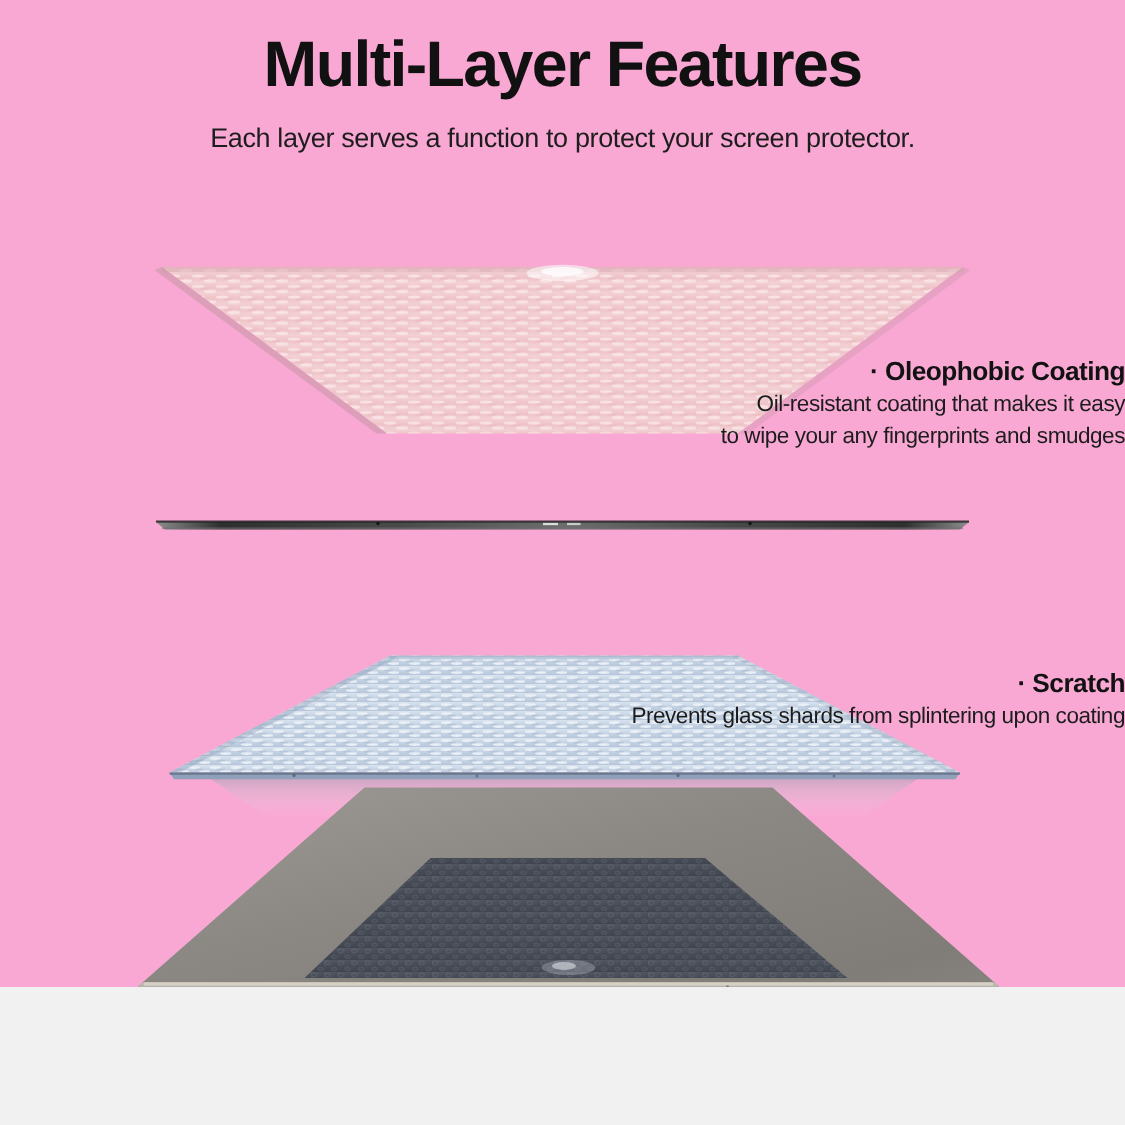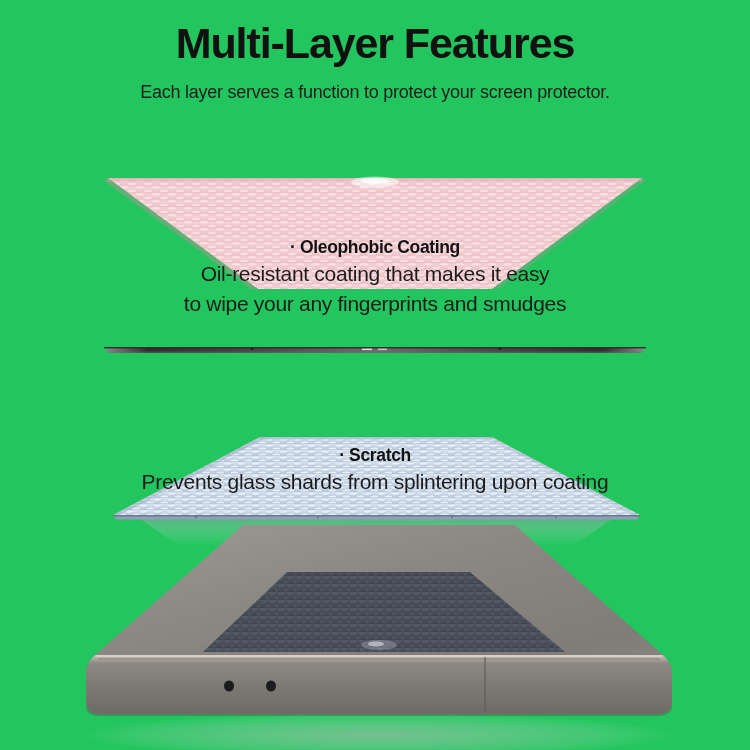--- a/index.html
+++ b/index.html
@@ -13,22 +13,22 @@
     background: #f1f1f1;
     font-family: "Liberation Sans", sans-serif;
     color: #1a1a1a;
     overflow: hidden;
     position: relative;
   }
 
   #stage {
     position: relative;
     width: 750px;
-    height: 750px;
-    background: #22c55e;
+    height: 658px;
+    background: #f9a8d4;
     overflow: hidden;
   }
 
   
   .header {
     position: absolute;
     top: 0;
     left: 0;
     width: 750px;
     text-align: center;
@@ -66,34 +66,34 @@
     display: block;
     width: 750px;
     height: 750px;
   }
 
   
   .caption {
     position: absolute;
     width: 750px;
     left: 0;
-    text-align: center;
+    text-align: right;
     z-index: 30;
     pointer-events: none;
   }
   .caption .cap-title {
     font-size: 17.5px;
     font-weight: 700;
     letter-spacing: -0.35px;
     color: #121212;
     line-height: 1.25;
     display: block;
   }
   .caption .cap-line {
-    font-size: 21px;
+    font-size: 15px;
     font-weight: 400;
     letter-spacing: -0.3px;
     color: #1c1c1c;
     line-height: 1.42;
     display: block;
   }
 
   #caption-oleophobic { top: 237px; }
   #caption-tempered   { top: 370px; }
   #caption-abfilm     { top: 445px; }

